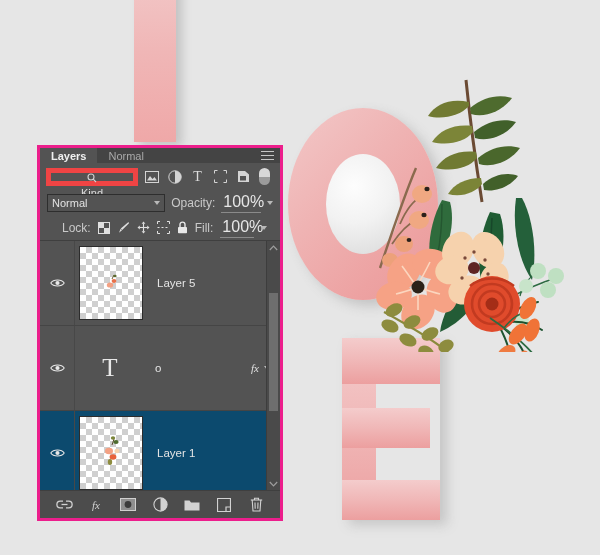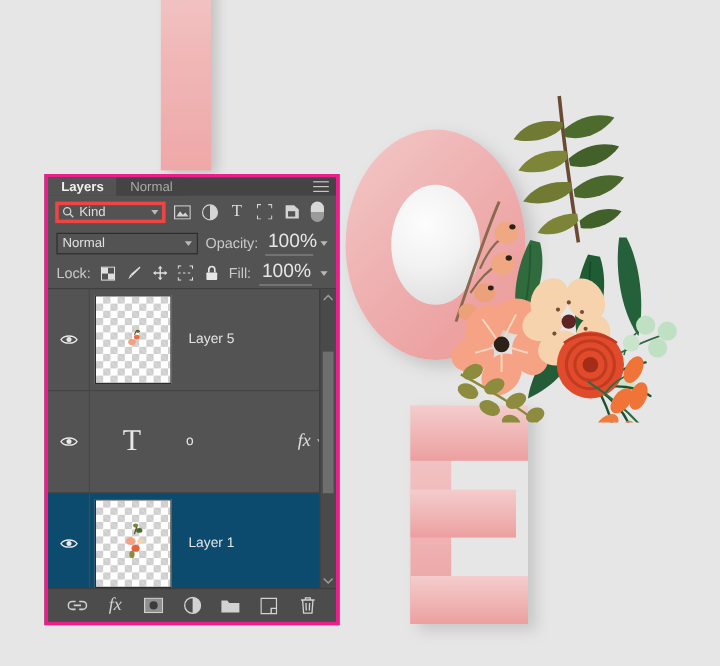--- a/index.html
+++ b/index.html
@@ -139,28 +139,29 @@
     display: flex;
     align-items: center;
     padding: 0 6px;
     gap: 4px;
     flex: 0 0 auto;
   }
   .kind-select {
     width: 92px;
     height: 18px;
     background: #535353;
-    border: 3px solid #ef4444;
+    border: 5px solid #ef4444;
     display: flex;
     align-items: center;
     gap: 4px;
     padding: 0 3px;
     font-size: 11px;
     color: #dcdcdc;
     box-sizing: border-box;
+    flex-direction: column;
   }
   .kind-select .caret { margin-left: auto; }
   .caret {
     width: 0; height: 0;
     border-left: 3.5px solid transparent;
     border-right: 3.5px solid transparent;
     border-top: 4px solid #b9b9b9;
   }
   .fic {
     width: 19px; height: 19px;
@@ -200,21 +201,21 @@
     padding: 0 2px 1px 2px;
     min-width: 30px;
     text-align: center;
   }
 
   
   .lock-row {
     height: 25px;
     display: flex;
     align-items: center;
-    padding: 0 7px;
+    padding: 0 22px;
     gap: 7px;
     flex: 0 0 auto;
   }
   .lock-ic {
     width: 15px; height: 15px;
     display: flex; align-items: center; justify-content: center;
   }
 
   
   .layer-list {
@@ -272,21 +273,21 @@
     margin-left: auto;
     margin-right: 10px;
     display: flex;
     align-items: center;
     gap: 5px;
     color: #e0e0e0;
   }
   .fx-glyph {
     font-family: "Liberation Serif", serif;
     font-style: italic;
-    font-size: 15px;
+    font-size: 11px;
   }
 
   
   .vscroll {
     position: absolute;
     right: 0; top: 0; bottom: 0;
     width: 14px;
     background: #4a4a4a;
     border-left: 1px solid #3d3d3d;
     box-sizing: border-box;

